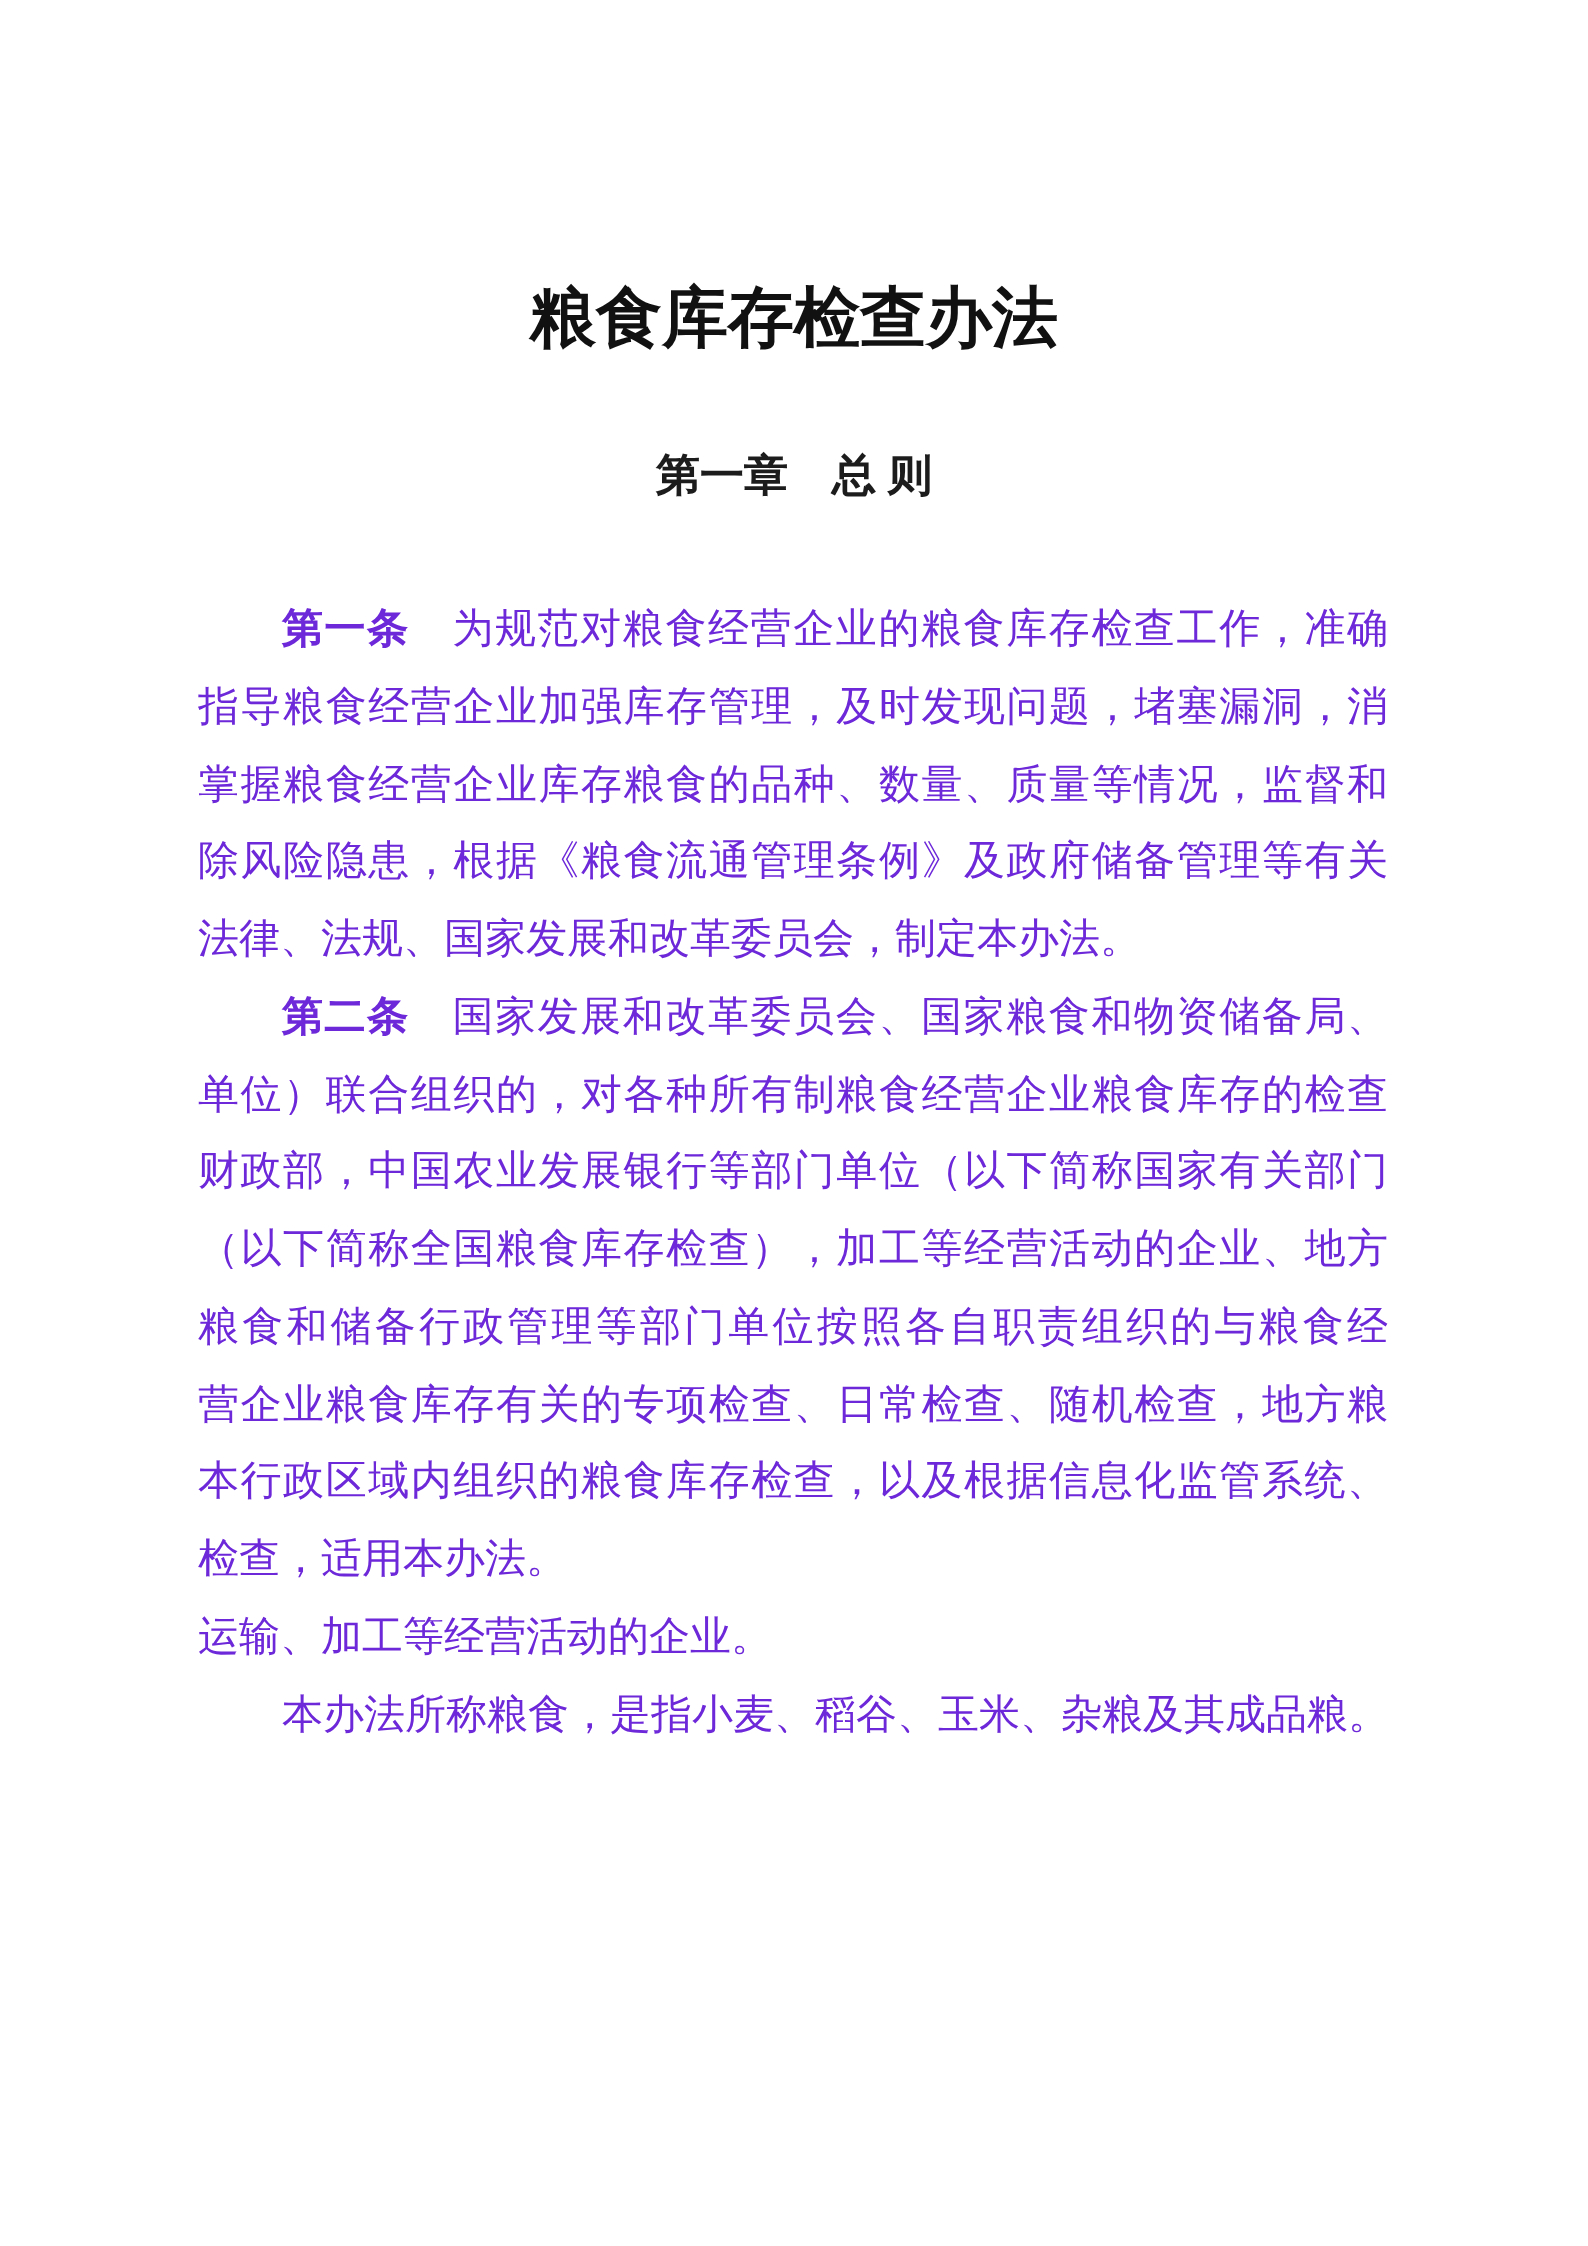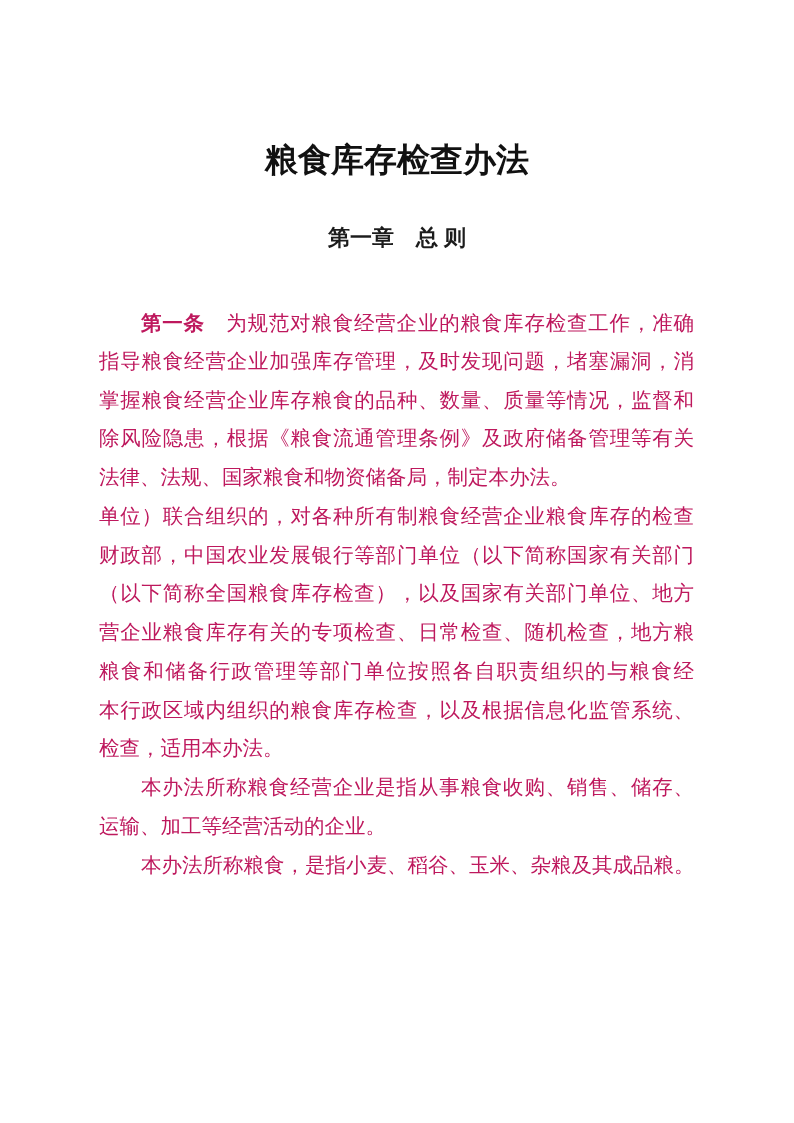--- a/index.html
+++ b/index.html
@@ -44,25 +44,25 @@
     font-family: "Liberation Sans", "DejaVu Sans", sans-serif;
   }
   .doc-body {
     position: absolute;
     top: 298px;
     left: 99px;
     width: 595px;
   }
   .line {
     height: 38.75px;
-    line-height: 49px;
+    line-height: 34px;
     font-size: 20.5px;
     white-space: nowrap;
     text-align: left;
-    color: #be185d;
+    color: #6d28d9;
   }
   .line.fill {
     white-space: normal;
     text-align: justify;
     text-align-last: justify;
   }
   .line.indent {
     padding-left: 42px;
   }
   .line.fill.indent {
@@ -89,27 +89,27 @@
 <div class="page">
   <h1 class="doc-title">粮食库存检查办法</h1>
 
   <h2 class="chapter-heading">第一章　总 则</h2>
 
   <div class="doc-body" id="doc-body">
       <div class="line fill indent"><span class="bold-label">第一条</span><span>　为规范对粮食经营企业的粮食库存检查工作，准确</span></div>
       <div class="line fill"><span>指导粮食经营企业加强库存管理，及时发现问题，堵塞漏洞，消</span></div>
       <div class="line fill"><span>掌握粮食经营企业库存粮食的品种、数量、质量等情况，监督和</span></div>
       <div class="line fill"><span>除风险隐患，根据《粮食流通管理条例》及政府储备管理等有关</span></div>
-      <div class="line"><span>法律、法规、国家粮食和物资储备局，制定本办法。</span></div>
+      <div class="line"><span>法律、法规、国家发展和改革委员会，制定本办法。</span></div>
+      <div class="line fill indent"><span class="bold-label">第二条</span><span>　国家发展和改革委员会、国家粮食和物资储备局、</span></div>
       <div class="line fill"><span>单位）联合组织的，对各种所有制粮食经营企业粮食库存的检查</span></div>
       <div class="line fill"><span>财政部，中国农业发展银行等部门单位（以下简称国家有关部门</span></div>
-      <div class="line fill"><span>（以下简称全国粮食库存检查），以及国家有关部门单位、地方</span></div>
+      <div class="line fill"><span>（以下简称全国粮食库存检查），加工等经营活动的企业、地方</span></div>
+      <div class="line fill"><span>粮食和储备行政管理等部门单位按照各自职责组织的与粮食经</span></div>
       <div class="line fill"><span>营企业粮食库存有关的专项检查、日常检查、随机检查，地方粮</span></div>
-      <div class="line fill"><span>粮食和储备行政管理等部门单位按照各自职责组织的与粮食经</span></div>
       <div class="line fill"><span>本行政区域内组织的粮食库存检查，以及根据信息化监管系统、</span></div>
       <div class="line"><span>检查，适用本办法。</span></div>
-      <div class="line fill indent"><span>本办法所称粮食经营企业是指从事粮食收购、销售、储存、</span></div>
       <div class="line"><span>运输、加工等经营活动的企业。</span></div>
       <div class="line indent"><span>本办法所称粮食，是指小麦、稻谷、玉米、杂粮及其成品粮。</span></div>
     </div>
 
   <div class="page-number">— 1 —</div>
 </div>
 
 </body></html>

